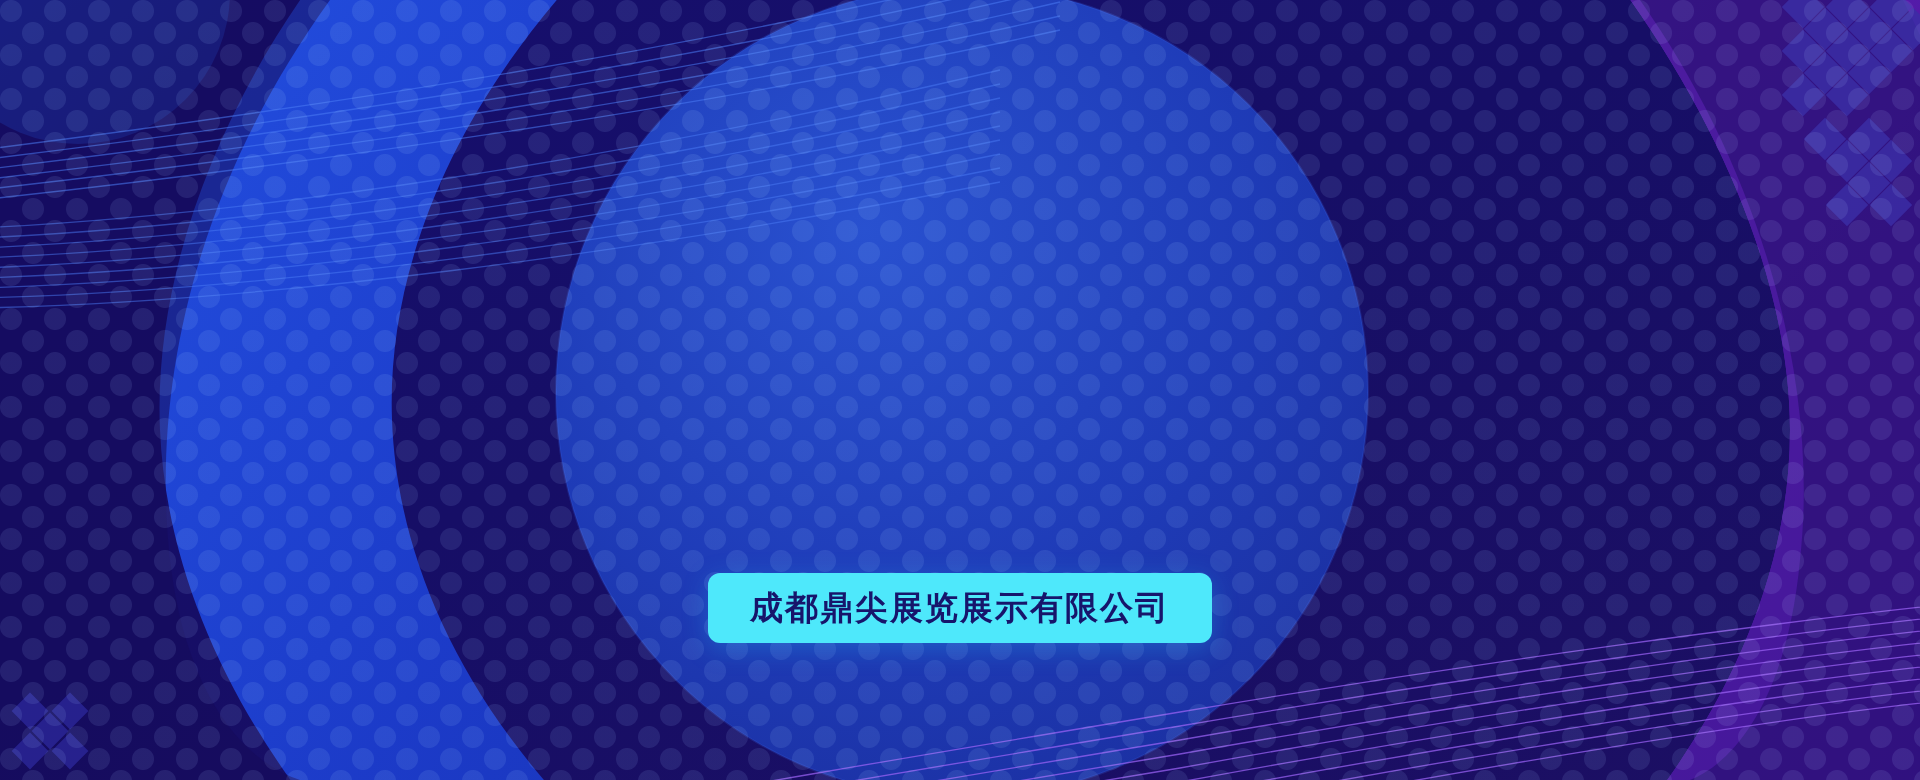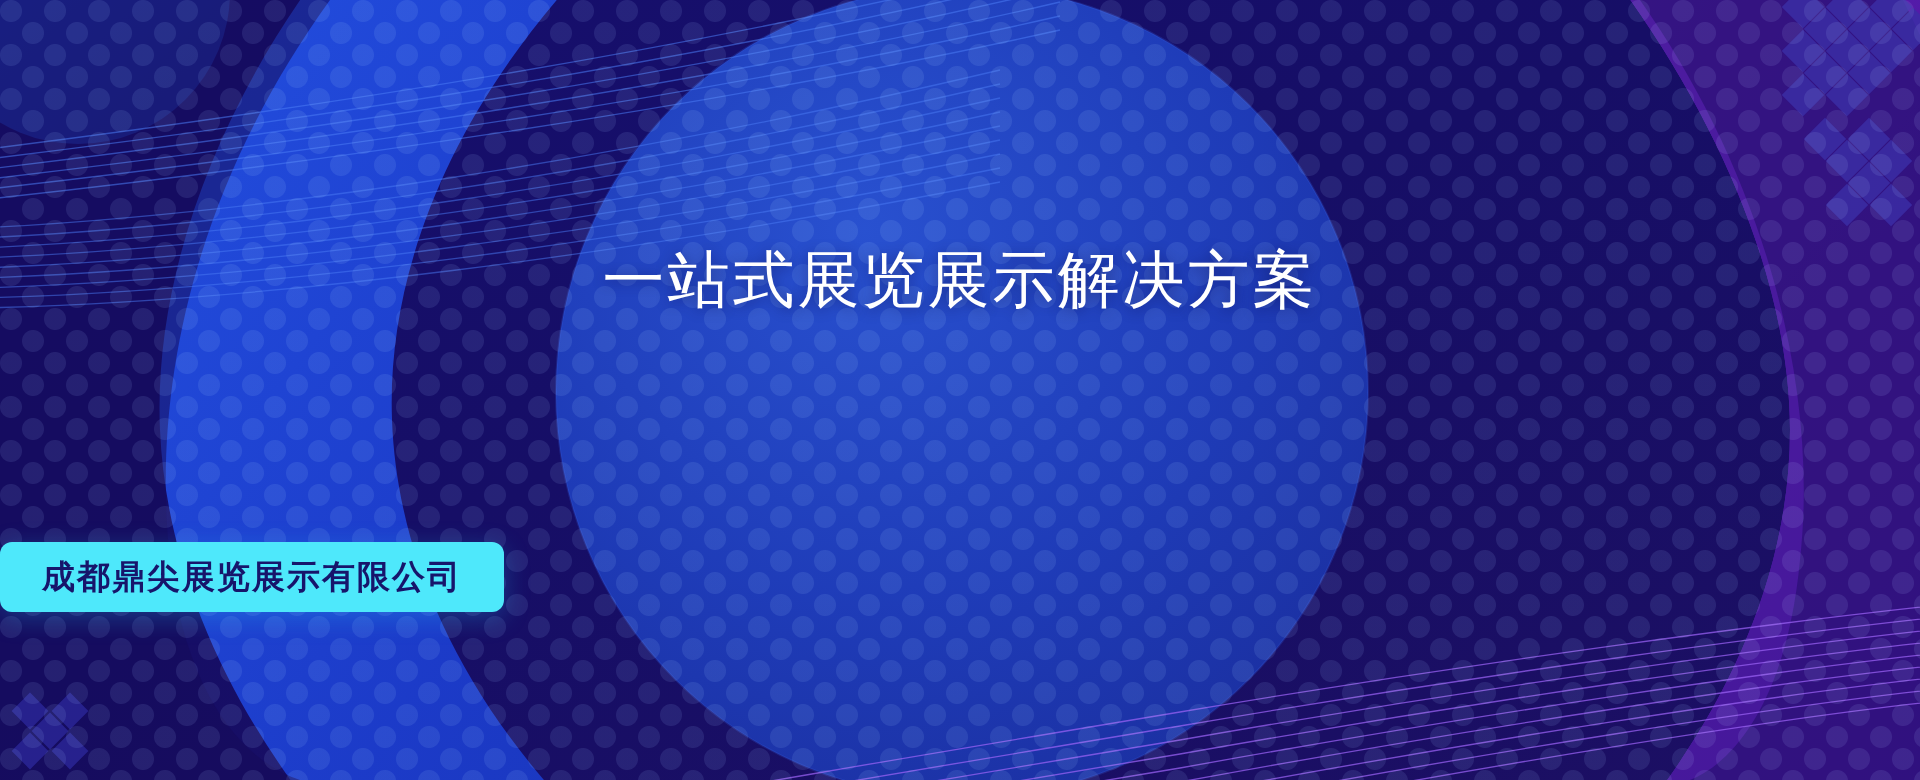--- a/index.html
+++ b/index.html
@@ -108,23 +108,24 @@
     text-shadow: 0 0 18px rgba(60,230,255,0.35);
   }
   .services .sep {
     color: #56eefc;
     padding: 0 8px;
     font-size: 50px;
   }
 
   .cta-wrap {
     position: absolute;
-    top: 542px;
+    top: 573px;
     left: 0; right: 0;
     display: flex;
+    justify-content: center;
   }
   .cta-button {
     display: inline-flex;
     align-items: center;
     justify-content: center;
     width: 504px;
     height: 70px;
     border: none;
     border-radius: 12px;
     background: #4ee8fb;
@@ -279,21 +280,20 @@
           <rect x="57" y="738" width="26" height="26" transform="rotate(45 70 751)"></rect>
         </g>
       </g>
     </svg>
 
     <div class="dot-grid"></div>
   </div>
 
   <div class="content">
 
-    <h1 class="headline">一站式展览展示解决方案</h1>
 
 
 
     <div class="cta-wrap">
       <button class="cta-button" type="button">成都鼎尖展览展示有限公司</button>
     </div>
 
   </div>
 </div>
 

